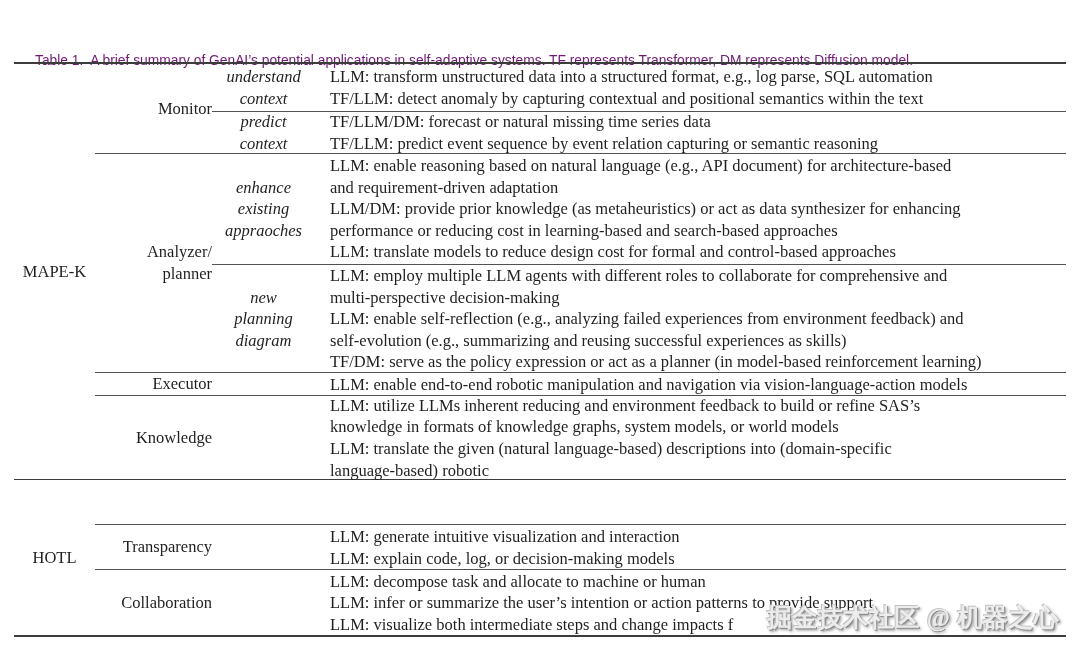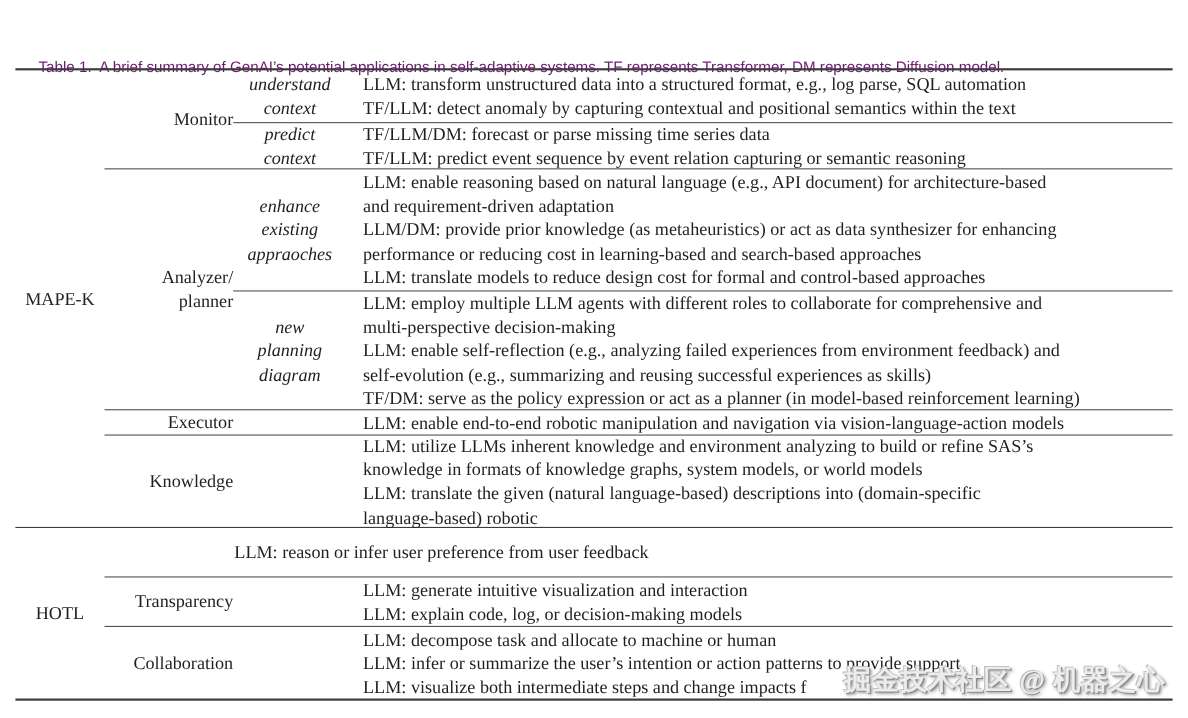--- a/index.html
+++ b/index.html
@@ -55,21 +55,21 @@
               <div class="line">LLM: transform unstructured data into a structured format, e.g., log parse, SQL automation</div>
               <div class="line">TF/LLM: detect anomaly by capturing contextual and positional semantics within the text</div>
             </div>
           </div>
           <div class="subrow" style="height:42px">
             <div class="scol">
               <div class="line">predict</div>
               <div class="line">context</div>
             </div>
             <div class="content">
-              <div class="line">TF/LLM/DM: forecast or parse missing time series data</div>
+              <div class="line">TF/LLM/DM: forecast or natural missing time series data</div>
               <div class="line">TF/LLM: predict event sequence by event relation capturing or semantic reasoning</div>
             </div>
           </div>
         </div>
       </div>
 
       <div class="row" style="height:219px">
         <div class="rcol">
           <div class="line">Analyzer/</div>
           <div class="line">planner</div>
@@ -121,45 +121,37 @@
       </div>
 
       <div class="row" style="height:84px">
         <div class="rcol">
           <div class="line">Knowledge</div>
         </div>
         <div class="rbody">
           <div class="subrow" style="height:84px">
             <div class="scol"></div>
             <div class="content">
-              <div class="line">LLM: utilize LLMs inherent knowledge and environment analyzing to build or refine SAS’s</div>
+              <div class="line">LLM: utilize LLMs inherent reducing and environment feedback to build or refine SAS’s</div>
               <div class="line">knowledge in formats of knowledge graphs, system models, or world models</div>
               <div class="line">LLM: translate the given (natural language-based) descriptions into (domain-specific</div>
               <div class="line">language-based) robotic</div>
             </div>
           </div>
         </div>
       </div>
 
     </div>
   </div>
 
   <div class="group">
     <div class="gcol">HOTL</div>
     <div class="grows">
 
       <div class="row" style="height:44px">
-        <div class="rbody">
-          <div class="subrow" style="height:44px">
-            <div class="scol"></div>
-            <div class="content">
-              <div class="line">LLM: reason or infer user preference from user feedback</div>
-            </div>
-          </div>
-        </div>
       </div>
 
       <div class="row" style="height:45px">
         <div class="rcol">
           <div class="line">Transparency</div>
         </div>
         <div class="rbody">
           <div class="subrow" style="height:45px">
             <div class="scol"></div>
             <div class="content">

